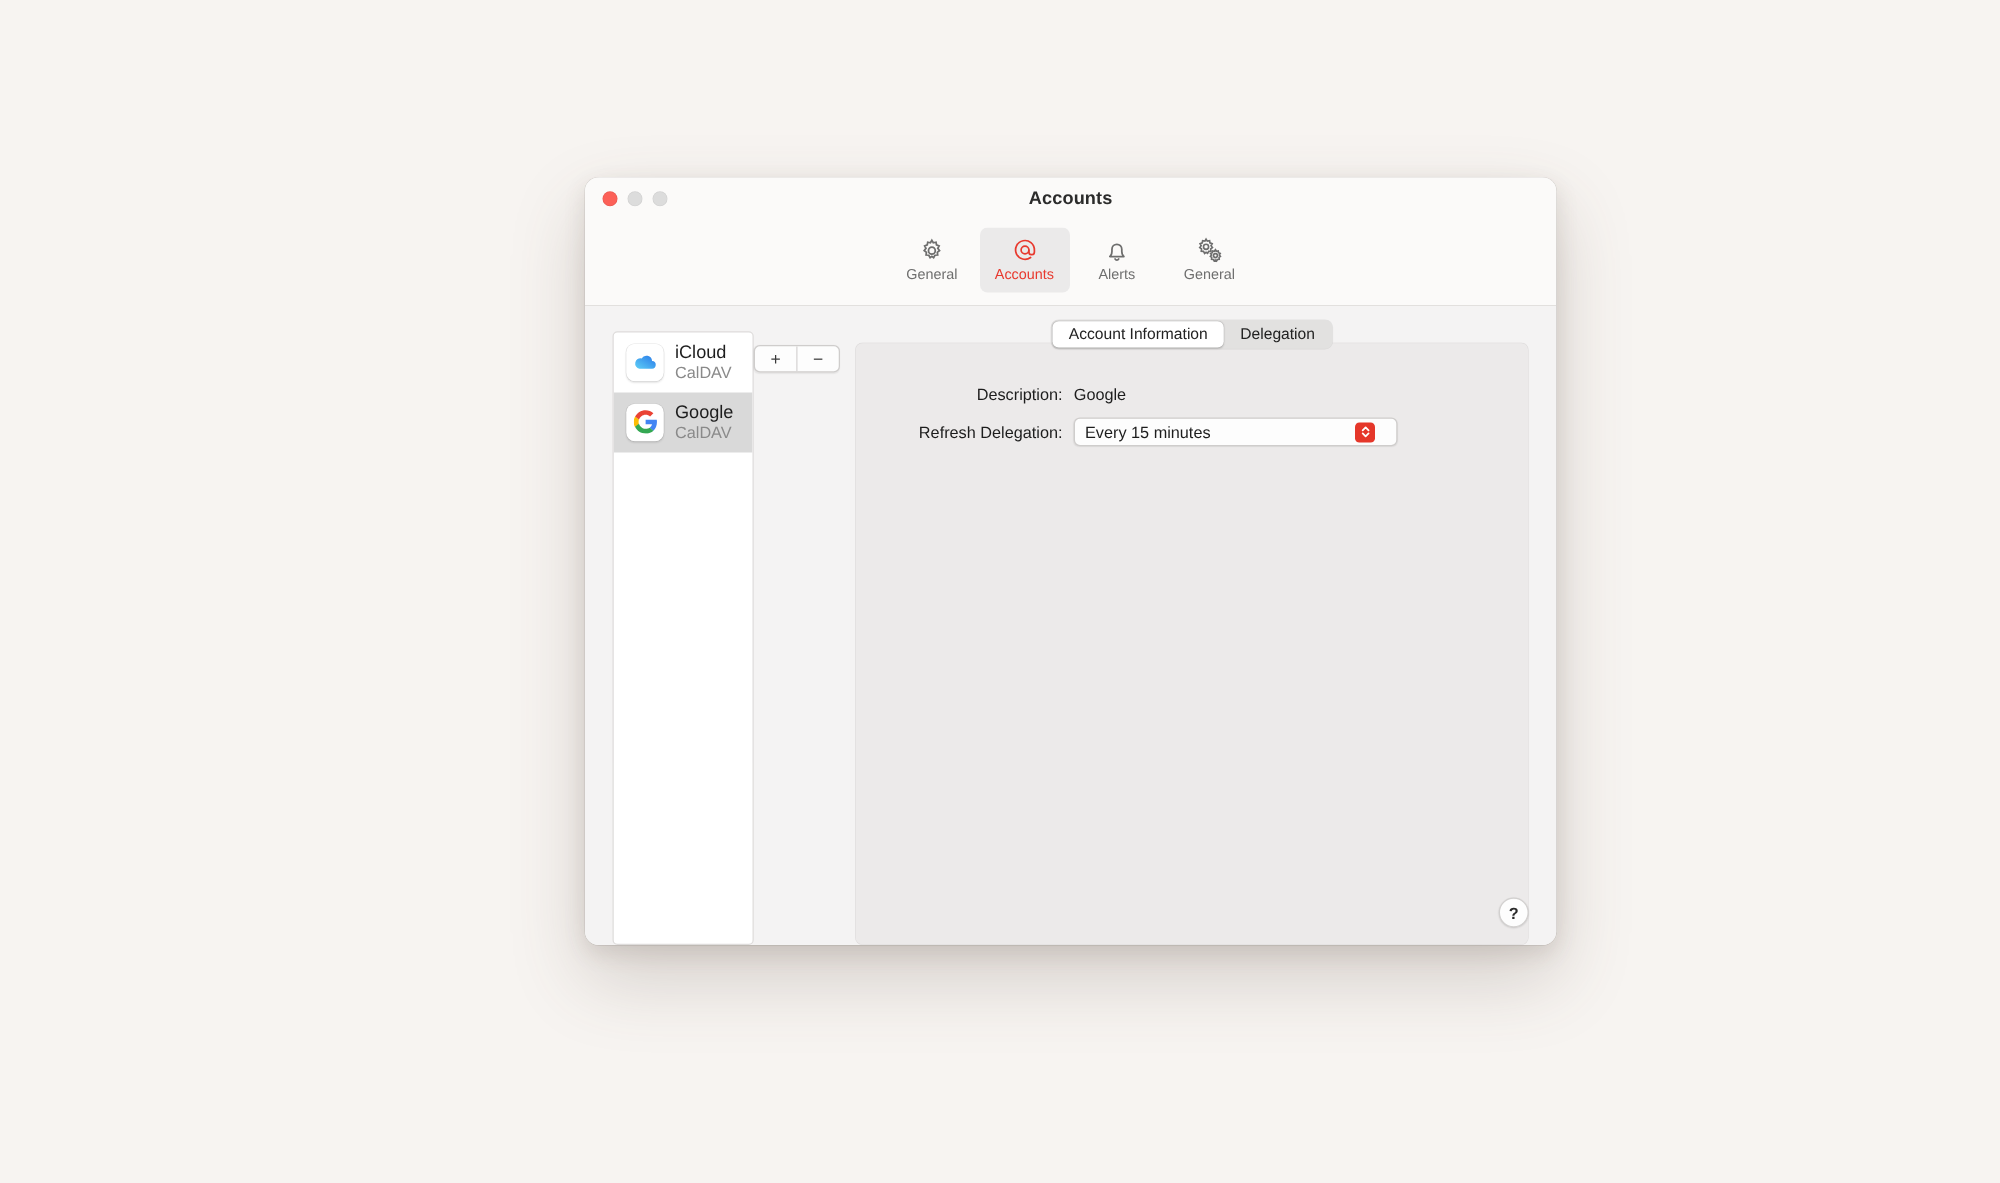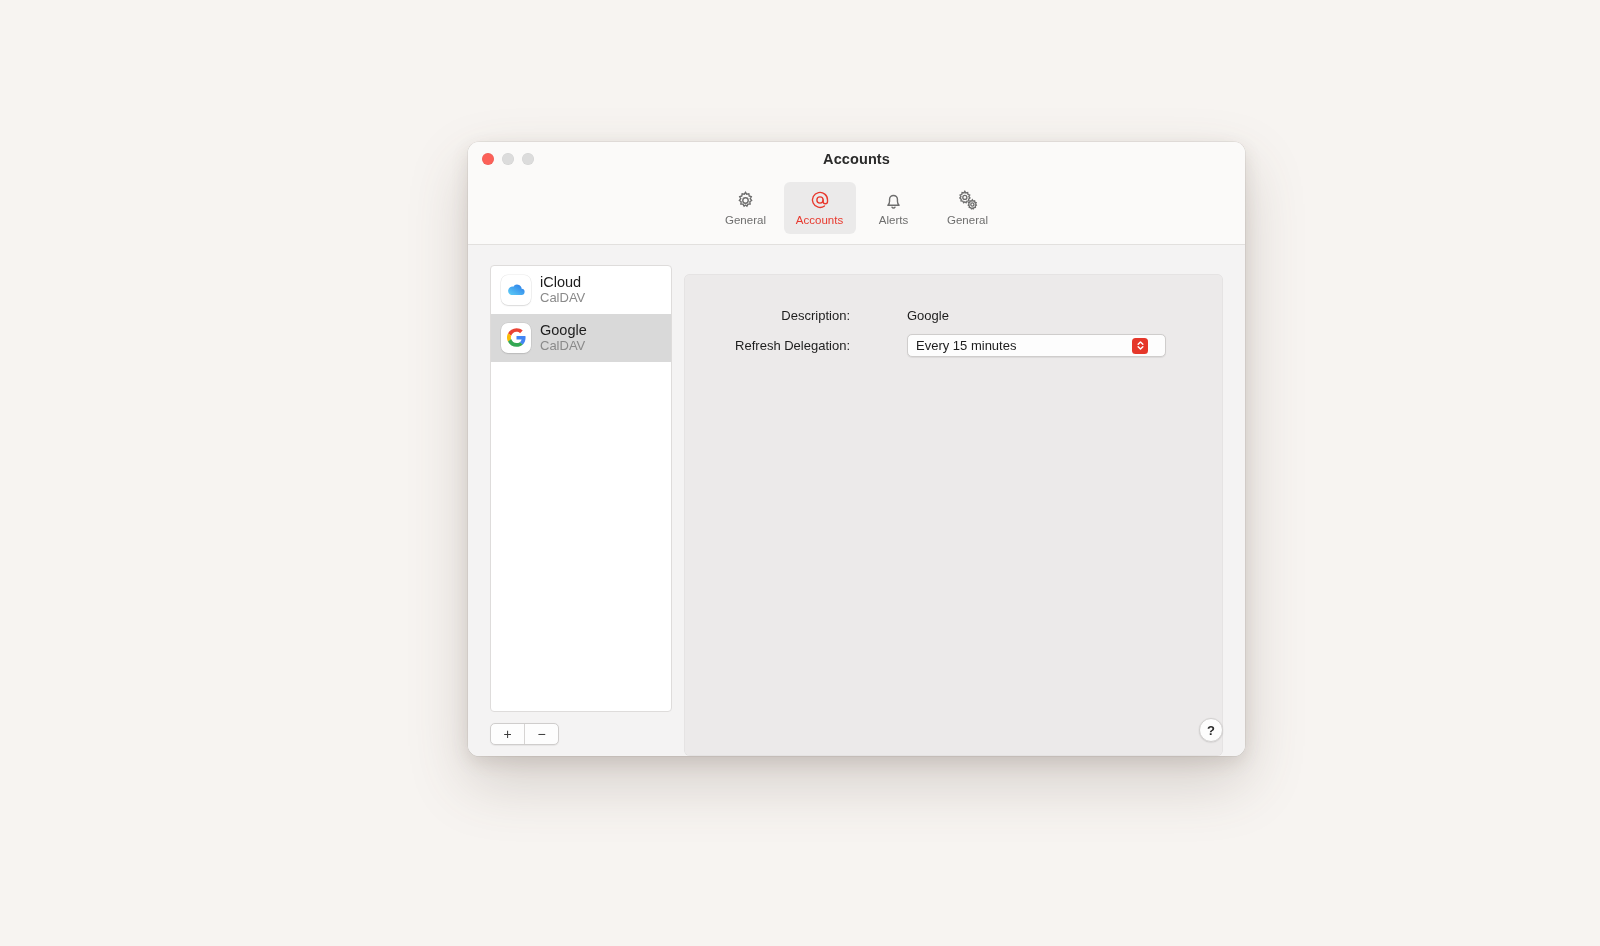--- a/index.html
+++ b/index.html
@@ -105,21 +105,21 @@
     position: relative;
     padding: 20px 22px 0 22px;
     display: flex;
     gap: 12px;
   }
 
   
   .sidebar-wrap {
     width: 182px;
     display: flex;
-    flex-direction: column;
+    flex-direction: row;
   }
   .sidebar {
     flex: 1;
     background: #ffffff;
     border: 1px solid #dedcdb;
     border-radius: 4px;
     overflow: hidden;
   }
   .acct-row {
     display: flex;
@@ -224,21 +224,20 @@
 
   
   .form {
     display: flex;
     flex-direction: column;
     gap: 11px;
   }
   .frow {
     display: flex;
     align-items: center;
-    gap: 48px;
   }
   .flabel {
     width: 166px;
     text-align: right;
     padding-right: 9px;
     font-size: 13px;
     color: #1d1d1d;
     white-space: nowrap;
   }
   .fvalue {
@@ -407,20 +406,26 @@
       <div class="sidebar-footer">
         <div class="segmented">
           <div class="seg-btn">+</div>
           <div class="seg-btn">−</div>
         </div>
       </div>
     </div>
 
     <div class="detail-wrap">
 
+      <div class="tabbar">
+        <div class="tabs">
+          <div class="tab selected">Account Information</div>
+          <div class="tab">Delegation</div>
+        </div>
+      </div>
 
       <div class="panel">
         <div class="form">
 
 
           <div class="frow">
             <span class="flabel">Description:</span>
             <span class="fvalue">Google</span>
           </div>
 

